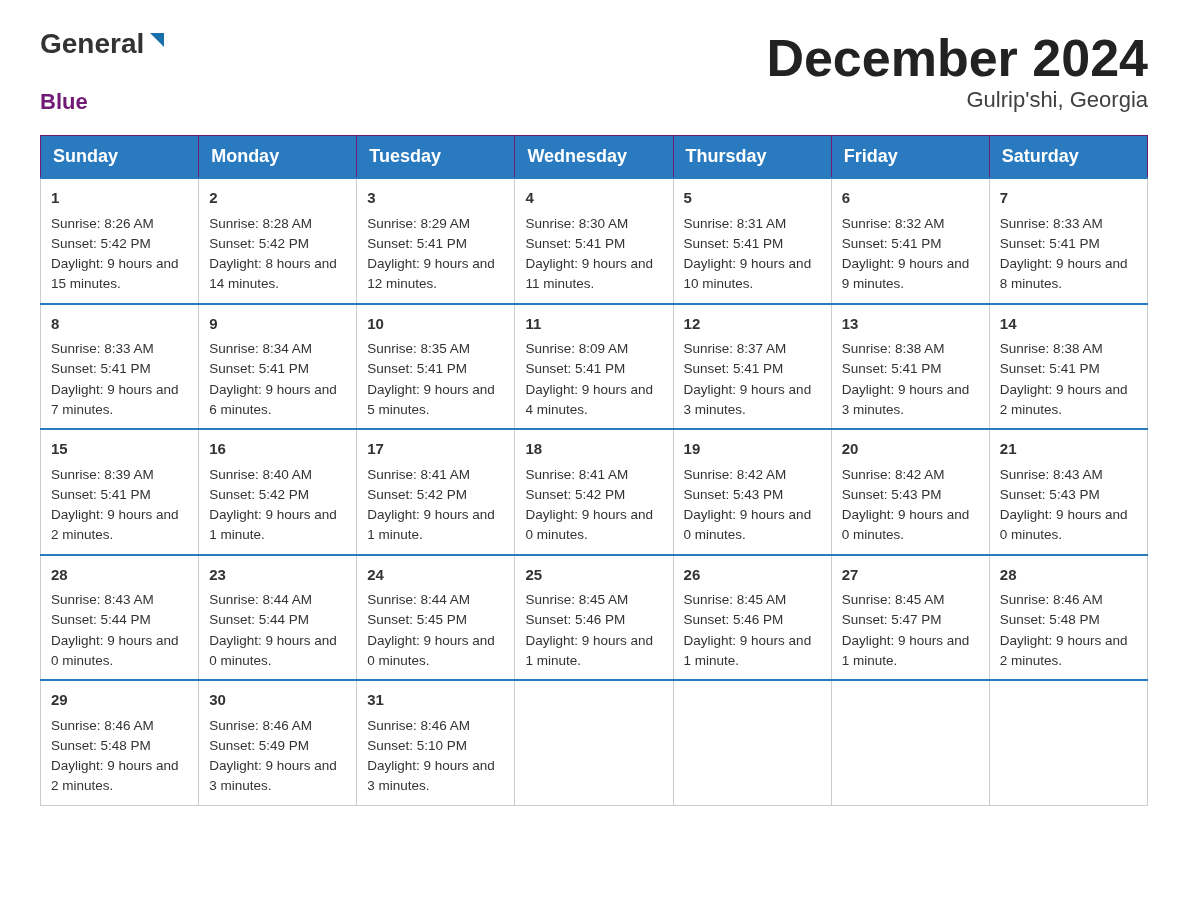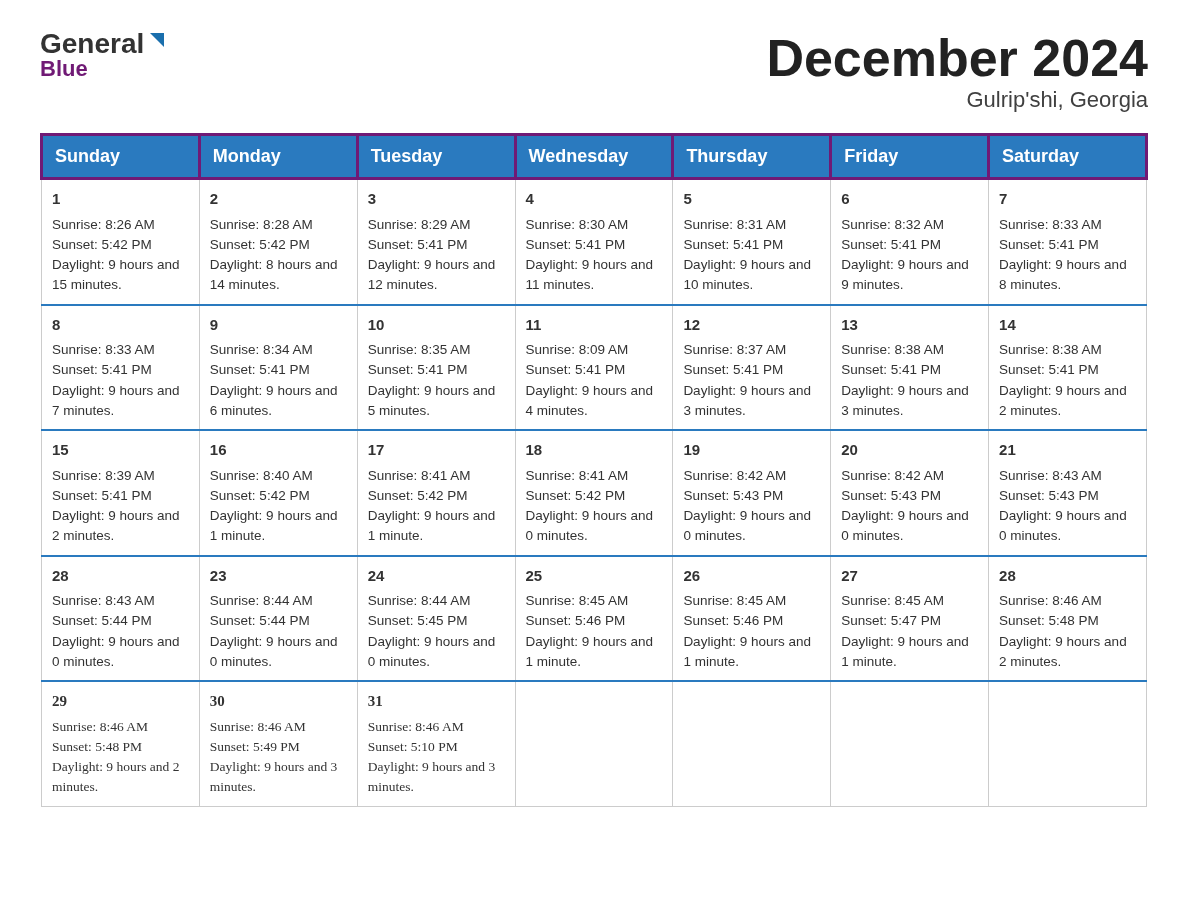--- a/index.html
+++ b/index.html
@@ -13,20 +13,21 @@
     .header {
       display: flex;
       justify-content: space-between;
       align-items: flex-start;
       margin-bottom: 20px;
     }
     .logo {
       display: flex;
       flex-direction: column;
       align-items: flex-start;
+      gap: 33px;
     }
     .logo-text {
       font-size: 28px;
       font-weight: bold;
       color: #333;
       line-height: 1;
     }
     .logo-line2 {
       color: #701a75;
       font-size: 22px;
@@ -51,21 +52,21 @@
       width: 100%;
       border-collapse: collapse;
     }
     .calendar th {
       background-color: #2a7abf;
       color: #fff;
       font-size: 18px;
       font-weight: bold;
       padding: 10px 12px;
       text-align: left;
-      border: 3px solid #701a75;
+      border: 1px solid #701a75;
     }
     .calendar td {
       border: 1px solid #ccc;
       vertical-align: top;
       padding: 8px 10px;
       width: calc(100% / 7);
       min-height: 100px;
       font-size: 13.5px;
       color: #333;
       line-height: 1.5;
@@ -74,21 +75,20 @@
       font-size: 15px;
       font-weight: bold;
       display: block;
       margin-bottom: 4px;
     }
     .calendar tr {
       border-bottom: 2px solid #2a7abf;
     }
     .calendar tbody tr:last-child {
       border-bottom: 1px solid #ccc;
-      font-family: Liberation Serif, serif;
     }
     .empty {
       background: #fff;
     }
   </style>
 </head>
 <body>
 
 <div class="header">
   <div class="logo">

